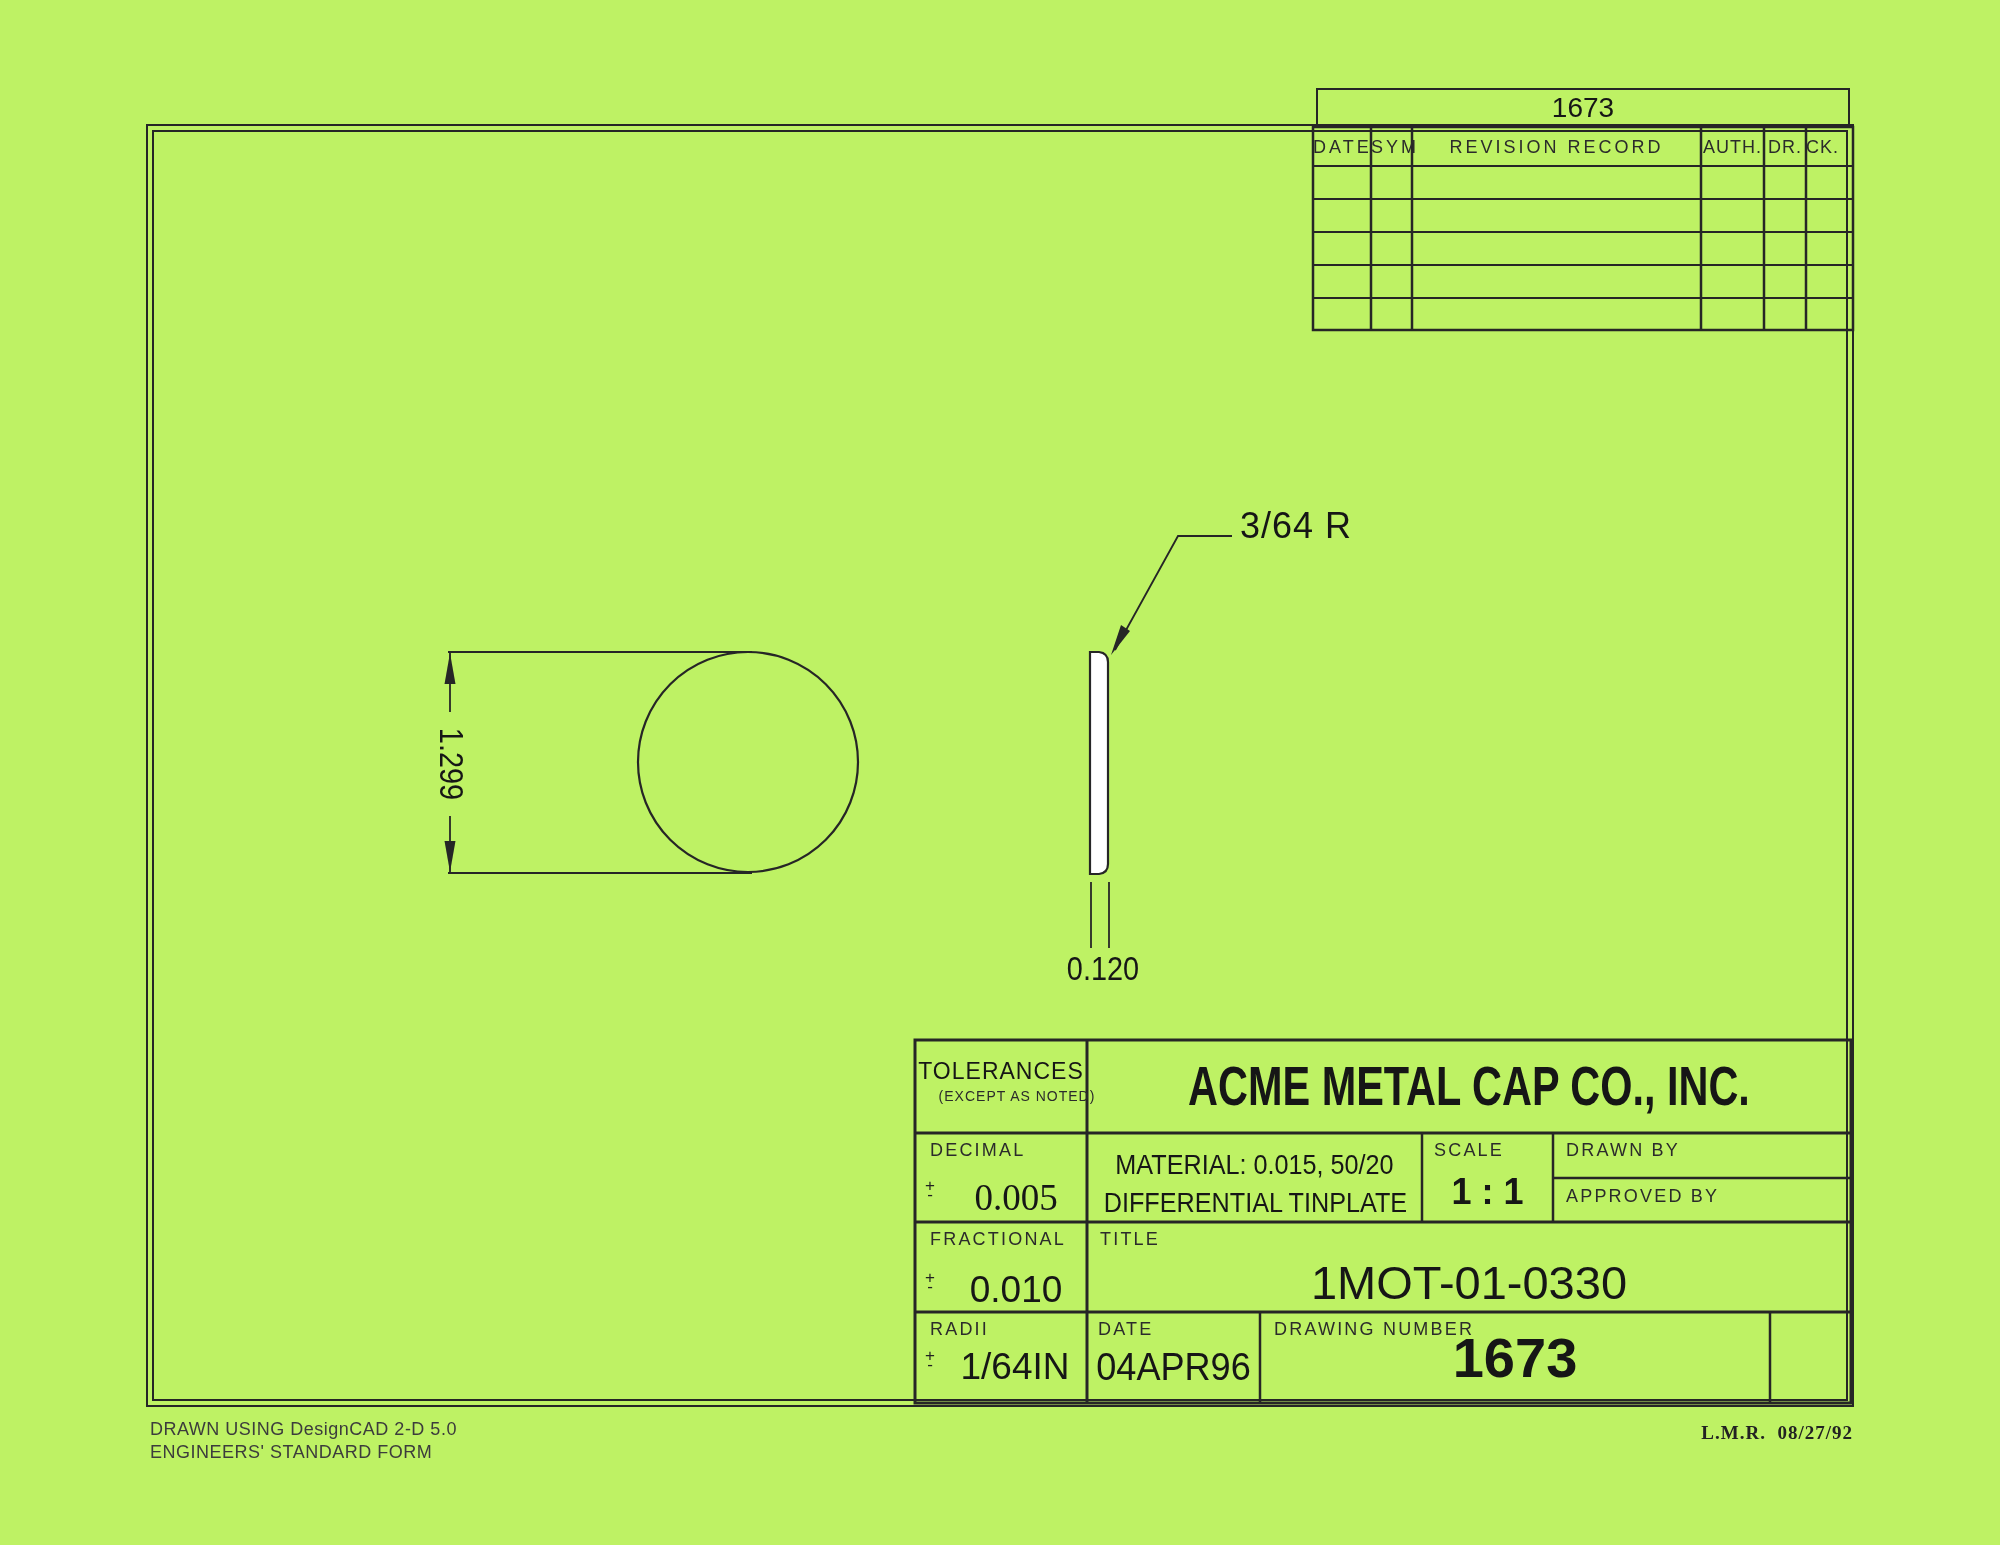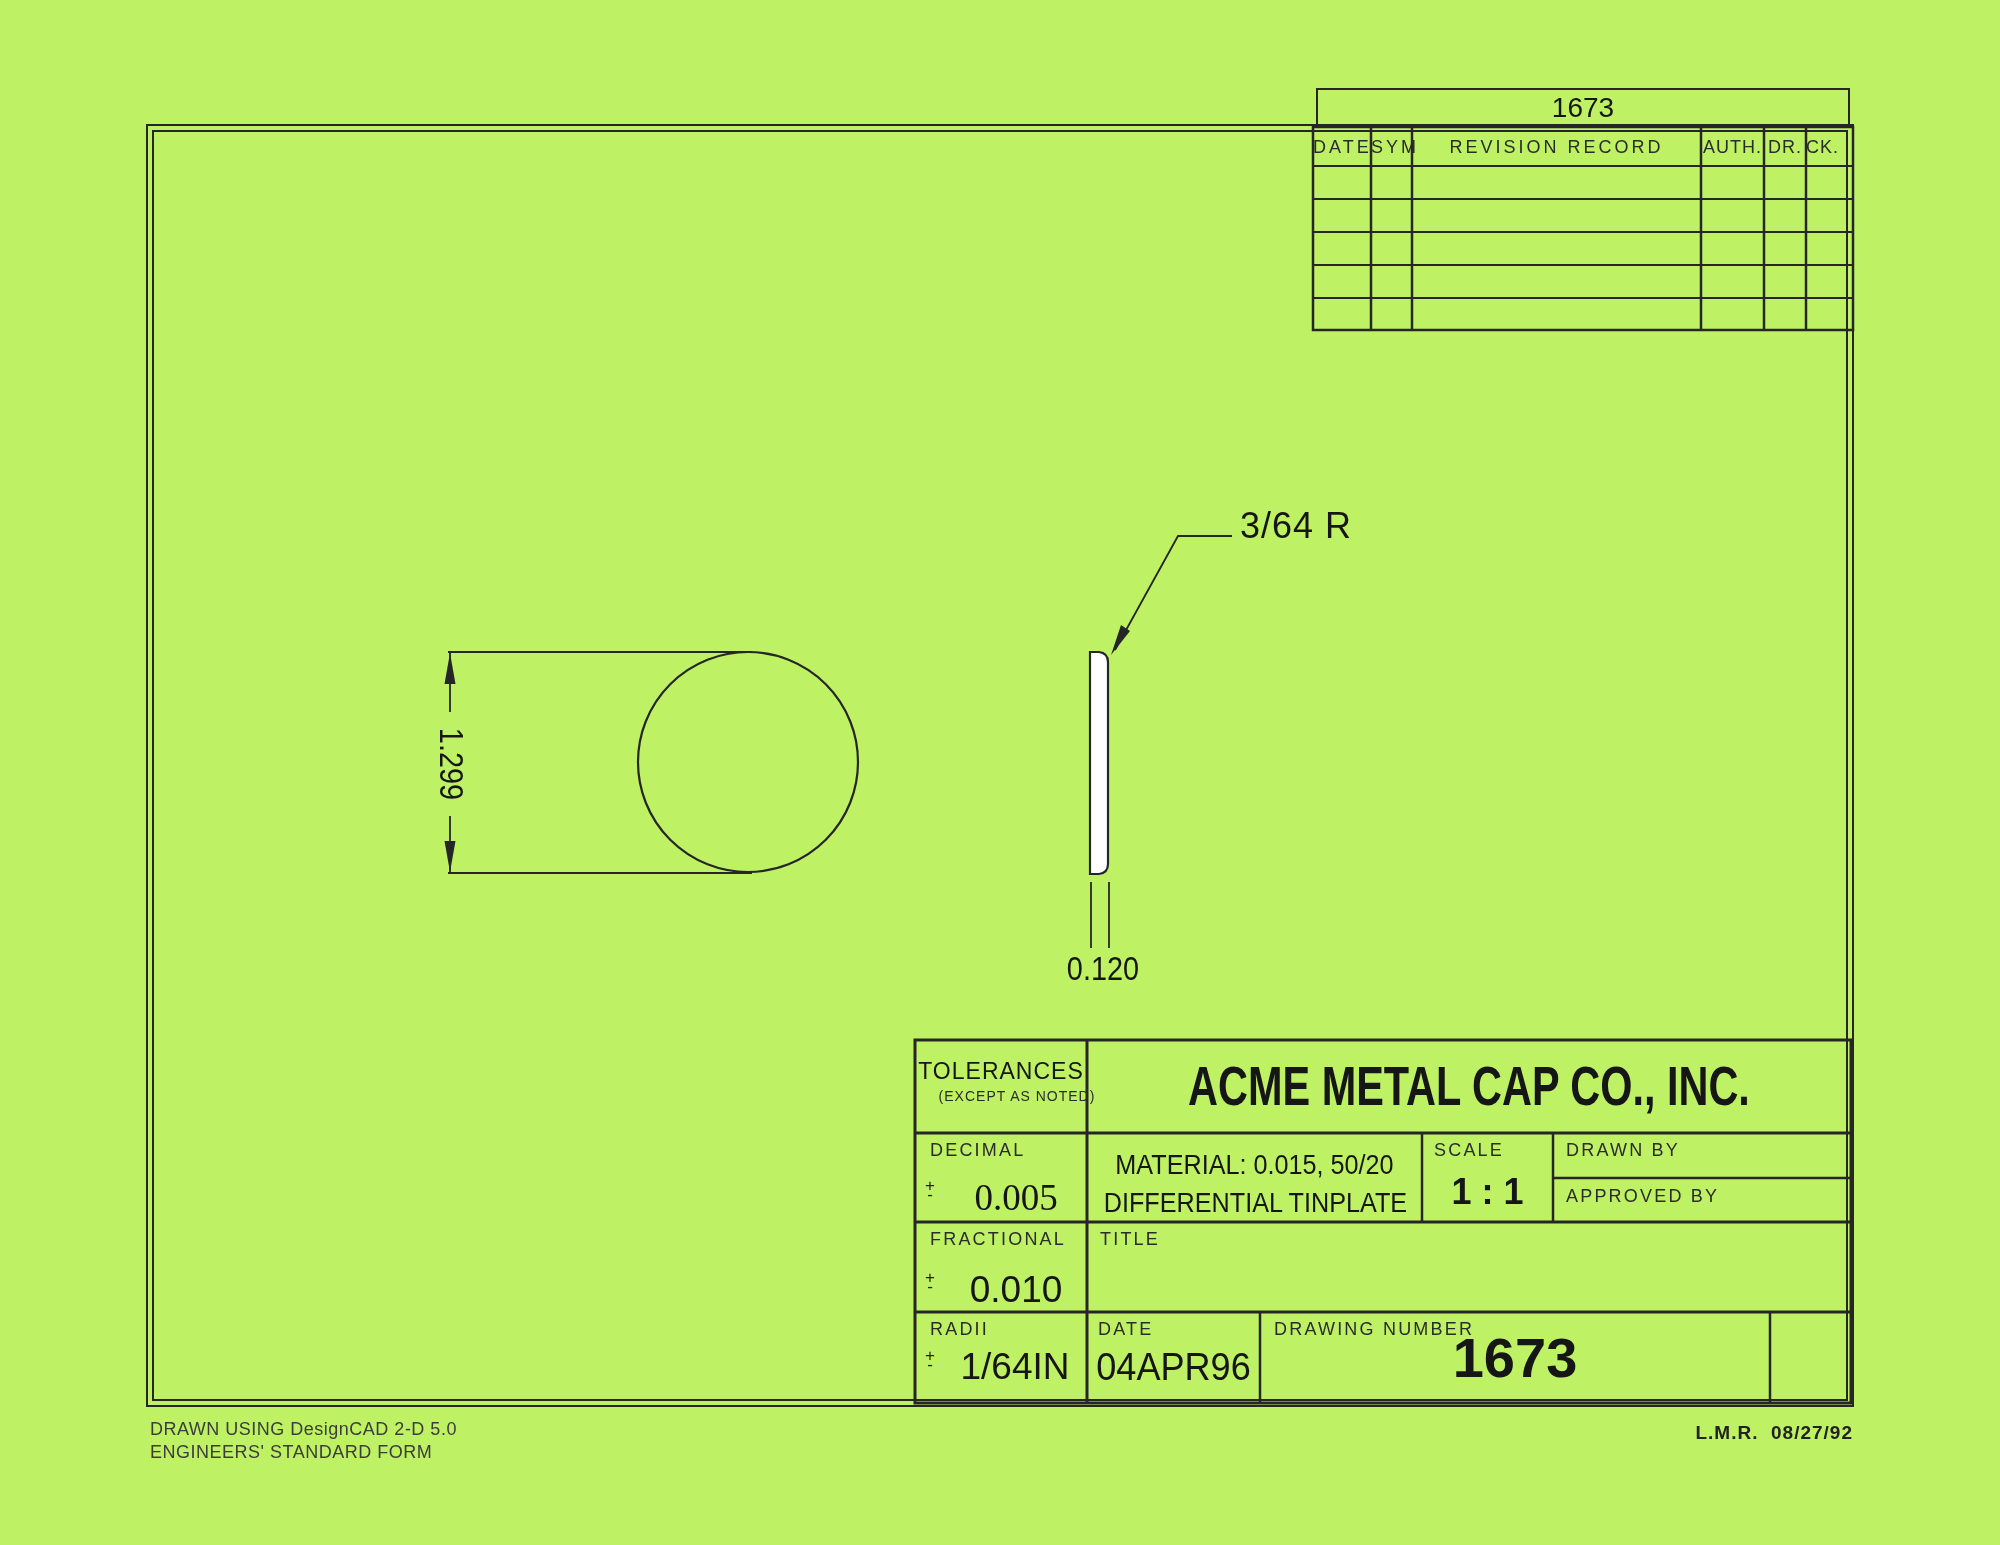--- a/index.html
+++ b/index.html
@@ -109,29 +109,30 @@
   <div class="t lbl" style="left:1566px;top:1141px;">DRAWN BY</div>
   <div class="t lbl" style="left:1566px;top:1187px;">APPROVED BY</div>
 
   <div class="t lbl" style="left:930px;top:1230px;">FRACTIONAL</div>
   <div class="t pm" style="left:925px;top:1274px;">
     <span>+</span>
     <span>-</span>
   </div>
   <div class="t ctr val" style="left:945px;top:1271px;width:142px;">0.010</div>
   <div class="t lbl" style="left:1100px;top:1230px;">TITLE</div>
+  <div class="t ctr" style="left:1087px;top:1259px;width:764px;font-size:47px;">1MOT-01-0330</div>
 
   <div class="t lbl" style="left:930px;top:1320px;">RADII</div>
   <div class="t pm" style="left:925px;top:1352px;">
     <span>+</span>
     <span>-</span>
   </div>
   <div class="t ctr val" style="left:940px;top:1348px;width:150px;">1/64IN</div>
   <div class="t lbl" style="left:1098px;top:1320px;">DATE</div>
   <div class="t ctr cx95" style="left:1087px;top:1348px;width:173px;font-size:38px;">04APR96</div>
   <div class="t lbl" style="left:1274px;top:1320px;">DRAWING NUMBER</div>
   <div class="t ctr" style="left:1260px;top:1330px;width:510px;font-size:56px;font-weight:600;">1673</div>
 
   <div class="t foot" style="left:150px;top:1420px;">DRAWN USING DesignCAD 2-D 5.0</div>
   <div class="t foot" style="left:150px;top:1443px;">ENGINEERS' STANDARD FORM</div>
-  <div class="t right footR" style="left:1553px;top:1423px;width:300px;">L.M.R.  08/27/92</div>
+  <div class="t right footR" style="left:1553px;top:1423px;width:300px;font-family:Liberation Serif, serif;">L.M.R.  08/27/92</div>
 
 </div>
 
 </body></html>

